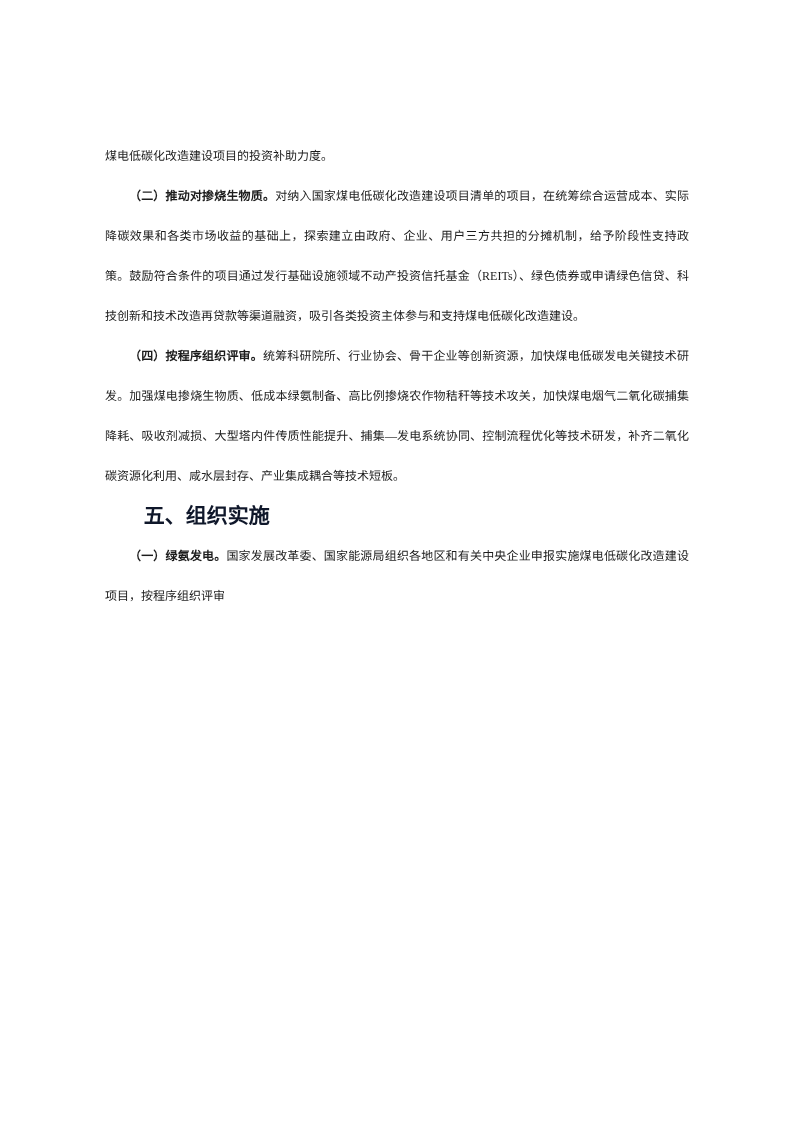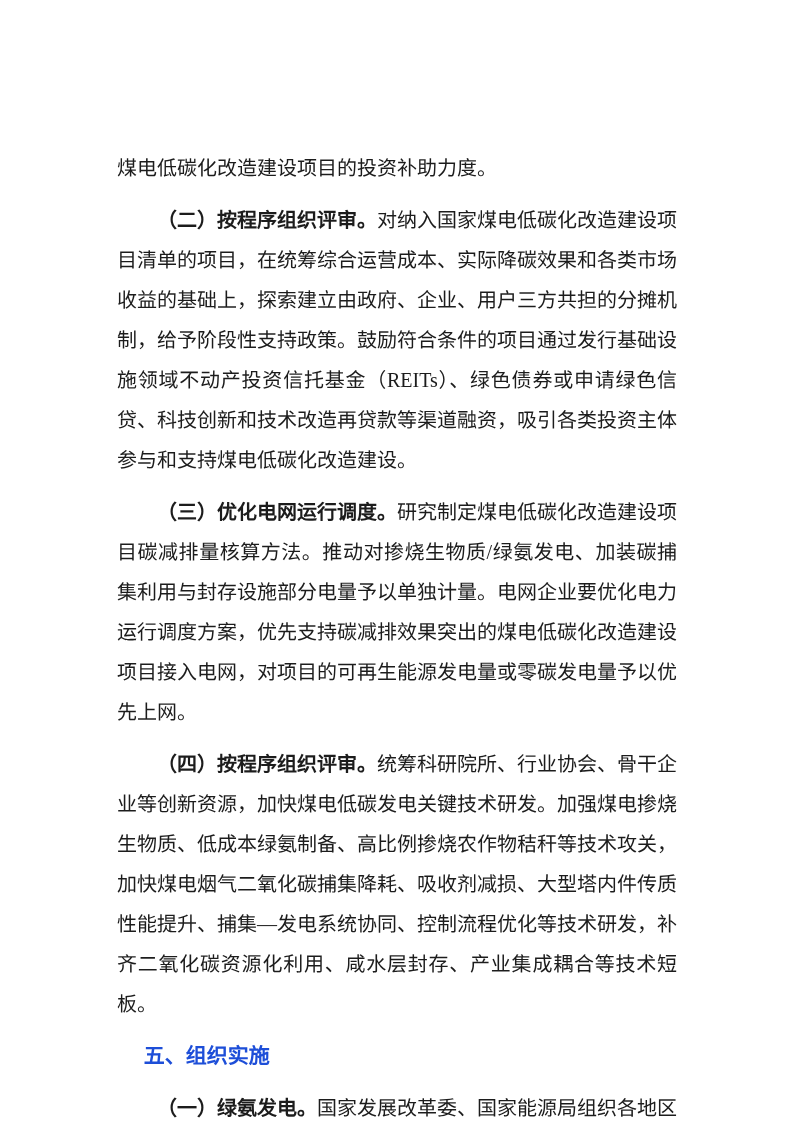--- a/index.html
+++ b/index.html
@@ -16,50 +16,49 @@
     font-family: "Liberation Serif", "DejaVu Serif", serif;
   }
   .content {
     position: absolute;
     left: 105px;
     top: 136px;
     width: 584px;
     color: #1c1c1c;
   }
   .para {
-    margin: 12px;
-    font-size: 20px;
+    margin: 0;
+    font-size: 12px;
     line-height: 40px;
     text-align: justify;
     text-justify: inter-character;
     text-indent: 2em;
     letter-spacing: 0;
     word-break: break-all;
   }
   .para.continuation {
     text-indent: 0;
   }
   .para .lead {
     font-weight: bold;
   }
   .heading {
     margin: 0;
     font-family: "Liberation Sans", "DejaVu Sans", sans-serif;
     font-weight: bold;
     font-size: 21px;
     line-height: 40px;
     text-indent: 1.85em;
-    color: #1d4ed8;
+    color: #0f172a;
   }
 </style>
 </head>
 <body>
 
 <div class="page">
   <main class="content" id="doc-content">
       <p class="para continuation">煤电低碳化改造建设项目的投资补助力度。</p>
-      <p class="para"><span class="lead">（二）按程序组织评审。</span><span>对纳入国家煤电低碳化改造建设项目清单的项目，在统筹综合运营成本、实际降碳效果和各类市场收益的基础上，探索建立由政府、企业、用户三方共担的分摊机制，给予阶段性支持政策。鼓励符合条件的项目通过发行基础设施领域不动产投资信托基金（REITs）、绿色债券或申请绿色信贷、科技创新和技术改造再贷款等渠道融资，吸引各类投资主体参与和支持煤电低碳化改造建设。</span></p>
-      <p class="para"><span class="lead">（三）优化电网运行调度。</span><span>研究制定煤电低碳化改造建设项目碳减排量核算方法。推动对掺烧生物质/绿氨发电、加装碳捕集利用与封存设施部分电量予以单独计量。电网企业要优化电力运行调度方案，优先支持碳减排效果突出的煤电低碳化改造建设项目接入电网，对项目的可再生能源发电量或零碳发电量予以优先上网。</span></p>
+      <p class="para"><span class="lead">（二）推动对掺烧生物质。</span><span>对纳入国家煤电低碳化改造建设项目清单的项目，在统筹综合运营成本、实际降碳效果和各类市场收益的基础上，探索建立由政府、企业、用户三方共担的分摊机制，给予阶段性支持政策。鼓励符合条件的项目通过发行基础设施领域不动产投资信托基金（REITs）、绿色债券或申请绿色信贷、科技创新和技术改造再贷款等渠道融资，吸引各类投资主体参与和支持煤电低碳化改造建设。</span></p>
       <p class="para"><span class="lead">（四）按程序组织评审。</span><span>统筹科研院所、行业协会、骨干企业等创新资源，加快煤电低碳发电关键技术研发。加强煤电掺烧生物质、低成本绿氨制备、高比例掺烧农作物秸秆等技术攻关，加快煤电烟气二氧化碳捕集降耗、吸收剂减损、大型塔内件传质性能提升、捕集—发电系统协同、控制流程优化等技术研发，补齐二氧化碳资源化利用、咸水层封存、产业集成耦合等技术短板。</span></p>
       <h2 class="heading">五、组织实施</h2>
       <p class="para"><span class="lead">（一）绿氨发电。</span><span>国家发展改革委、国家能源局组织各地区和有关中央企业申报实施煤电低碳化改造建设项目，按程序组织评审</span></p>
     </main>
 </div>
 
 </body></html>

